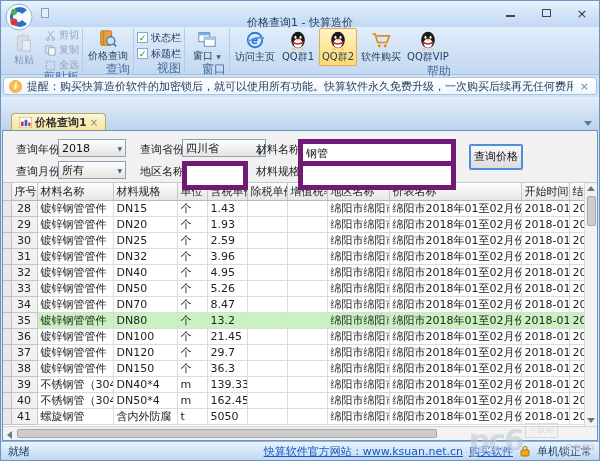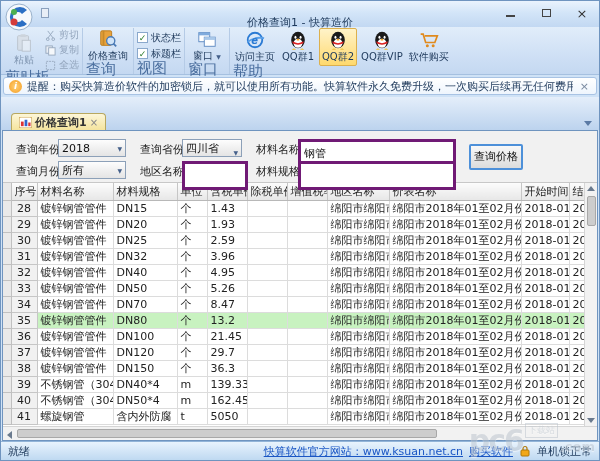--- a/index.html
+++ b/index.html
@@ -32,21 +32,21 @@
   .style-btn .arr { font-size:7px; color:#4a6a9a; }
   .tab-help-icon { position:absolute; right:6px; top:2px; width:13px; height:13px;
     border-radius:50%; background:radial-gradient(#7fb0e8,#2c66c9); color:#fff;
     font-size:9px; font-weight:bold; text-align:center; line-height:13px; }
 
   
   .ribbon { height:48px; background:linear-gradient(#e1edfa,#cfe0f5 60%,#c4d8f1);
     border-bottom:1px solid #a5c0e0; display:flex; padding:1px 0 0 1px; flex:0 0 auto; }
   .rgroup { display:flex; flex-direction:column; border-right:1px solid #b5cbe6; padding:0 3px; }
   .rgc { flex:1; display:flex; align-items:center; gap:2px; }
-  .rgl { height:11px; text-align:left; font-size:15px; color:#4a6e9e; line-height:11px;}
+  .rgl { height:11px; text-align:right; font-size:12px; color:#4a6e9e; line-height:11px;}
   .bigbtn { display:flex; flex-direction:column; align-items:center; justify-content:center;
     min-width:38px; padding:1px 2px; font-size:10px; color:#1e395b; border-radius:2px; }
   .bigbtn svg { width:20px; height:20px; }
   .bigbtn.disabled { opacity:.45; }
   .bigbtn.hl { background:linear-gradient(#fff3c9,#ffd96e); border:1px solid #dcb04e; }
   .smallcol { display:flex; flex-direction:column; justify-content:center; gap:1px;}
   .smallbtn { display:flex; align-items:center; gap:3px; font-size:10px; color:#93a5bd;}
   .smallbtn svg { width:11px; height:11px; }
   .cbrow { display:flex; align-items:center; gap:3px; font-size:10px; color:#1e395b; height:14px;}
   .cb { width:11px; height:11px; border:1px solid #8aa8cc; background:#fff; font-size:9px;
@@ -79,21 +79,21 @@
   
   .content { flex:1; margin:0 1px; border:1px solid #6f94bf; background:#fff;
     display:flex; flex-direction:column; overflow:hidden; }
 
   .qpanel { height:52px; background:#f1f1f1; border-bottom:1px solid #c8c8c8;
     position:relative; flex:0 0 auto; }
   .f-label { position:absolute; color:#222; font-size:11px; }
   .f-select { position:absolute; height:18px; background:linear-gradient(#fdfdfd,#e4e4e4);
     border:1px solid #8ca0b8; display:flex; align-items:center; justify-content:space-between;
     padding:0 3px; font-size:11px; color:#111; }
-  .f-input { position:absolute; height:29px; background:#fff; border:3px solid #701a75;
+  .f-input { position:absolute; height:29px; background:#fff; border:5px solid #701a75;
     padding:0 3px; font-size:11px; color:#111; font-family:"DejaVu Sans",sans-serif; }
   .qbtn { position:absolute; left:466px; top:13px; width:54px; height:26px;
     background:linear-gradient(#f8f8f8,#dcdcdc); border:2px solid #4d90d9; border-radius:2px;
     font-size:11px; color:#111; text-align:center; line-height:22px; }
 
   
   .tablewrap { flex:1; display:flex; overflow:hidden; }
   .gridarea { flex:1; overflow:hidden; }
   table { border-collapse:collapse; table-layout:fixed; width:585px; }
   th { height:17px; background:linear-gradient(#fcfcfc,#e7e7e7);
@@ -283,39 +283,39 @@
             <ellipse cx="7.2" cy="8" rx="1.1" ry="1.7" fill="#fff"></ellipse>
             <ellipse cx="12.8" cy="8" rx="1.1" ry="1.7" fill="#fff"></ellipse>
             <ellipse cx="10" cy="10.6" rx="1.6" ry="1" fill="#f5a623"></ellipse>
             <path d="M4 12.5 q6 4 12 0 l0 2.2 q-6 3 -12 0 z" fill="#d22"></path>
             <path d="M5.5 20 L3 21.8 L8 21.8 Z" fill="#f5c33a"></path>
             <path d="M14.5 20 L17 21.8 L12 21.8 Z" fill="#f5c33a"></path>
           </svg>
           <span>QQ群2</span>
         </div>
         <div class="bigbtn">
+          <svg viewBox="0 0 24 20">
+            <path d="M2 3 h3 l3 10 h11 l3 -8 h-15" fill="none" stroke="#e08a1e" stroke-width="2"></path>
+            <circle cx="10" cy="17" r="1.8" fill="#e08a1e"></circle>
+            <circle cx="17" cy="17" r="1.8" fill="#e08a1e"></circle>
+          </svg>
+          <span>软件购买</span>
+        </div>
+        <div class="bigbtn">
           <svg viewBox="0 0 20 22">
             <ellipse cx="10" cy="11" rx="7.5" ry="9" fill="#1a1a1a"></ellipse>
             <ellipse cx="10" cy="14.5" rx="4.8" ry="5" fill="#fff"></ellipse>
             <ellipse cx="7.2" cy="8" rx="1.1" ry="1.7" fill="#fff"></ellipse>
             <ellipse cx="12.8" cy="8" rx="1.1" ry="1.7" fill="#fff"></ellipse>
             <ellipse cx="10" cy="10.6" rx="1.6" ry="1" fill="#f5a623"></ellipse>
             <path d="M4 12.5 q6 4 12 0 l0 2.2 q-6 3 -12 0 z" fill="#d22"></path>
             <path d="M5.5 20 L3 21.8 L8 21.8 Z" fill="#f5c33a"></path>
             <path d="M14.5 20 L17 21.8 L12 21.8 Z" fill="#f5c33a"></path>
           </svg>
           <span>QQ群VIP</span>
-        </div>
-        <div class="bigbtn">
-          <svg viewBox="0 0 24 20">
-            <path d="M2 3 h3 l3 10 h11 l3 -8 h-15" fill="none" stroke="#e08a1e" stroke-width="2"></path>
-            <circle cx="10" cy="17" r="1.8" fill="#e08a1e"></circle>
-            <circle cx="17" cy="17" r="1.8" fill="#e08a1e"></circle>
-          </svg>
-          <span>软件购买</span>
         </div>
       </div>
       <div class="rgl">帮助</div>
     </div>
   </div>
 
   <div class="tipbar">
     <div class="info-icon">i</div>
     <div class="tip-text">提醒：购买快算造价软件的加密锁后，就可以使用所有功能。快算软件永久免费升级，一次购买后续再无任何费用！</div>
     <div class="tip-close">×</div>
@@ -343,21 +343,21 @@
         <span>2018</span>
           <span class="dd-arr">▼</span>
       </div>
       <span class="f-label" style="left:13px; top:33px;">查询月份</span>
       <div class="f-select" style="left:55px; top:30px; width:68px;">
         <span>所有</span>
           <span class="dd-arr">▼</span>
       </div>
 
       <span class="f-label" style="left:137px; top:11px;">查询省份</span>
-      <div class="f-select" style="left:179px; top:8px; width:60px;align-items:flex-end;">
+      <div class="f-select" style="left:179px; top:8px; width:84px;align-items:flex-end;">
         <span>四川省</span>
           <span class="dd-arr">▼</span>
       </div>
       <span class="f-label" style="left:137px; top:33px;">地区名称</span>
       <input class="f-input" style="left: 179px; top: 30px; width: 66px;" value="">
 
       <span class="f-label" style="left:253px; top:11px;">材料名称</span>
       <input class="f-input" style="left: 295px; top: 8px; width: 158px;" value="钢管">
       <span class="f-label" style="left:253px; top:33px;">材料规格</span>
       <input class="f-input" style="left: 295px; top: 30px; width: 158px;" value="">

